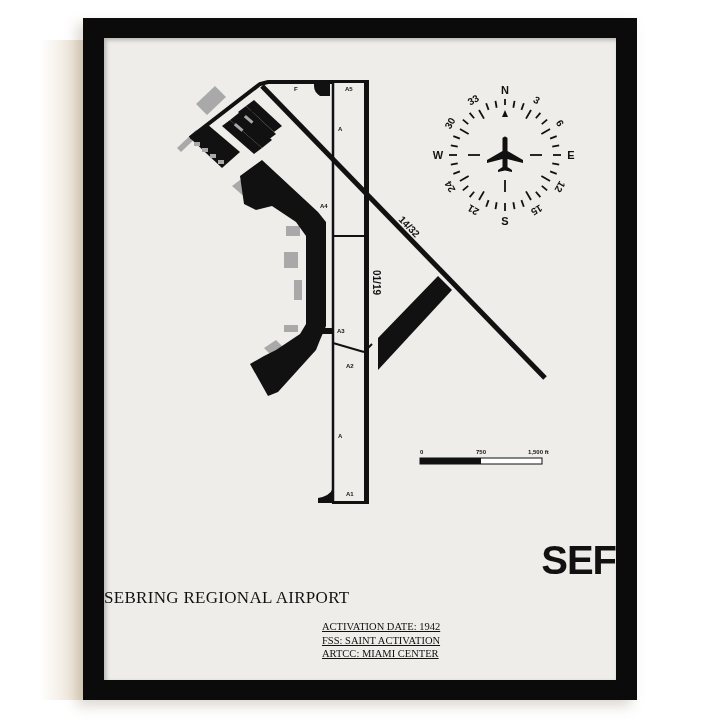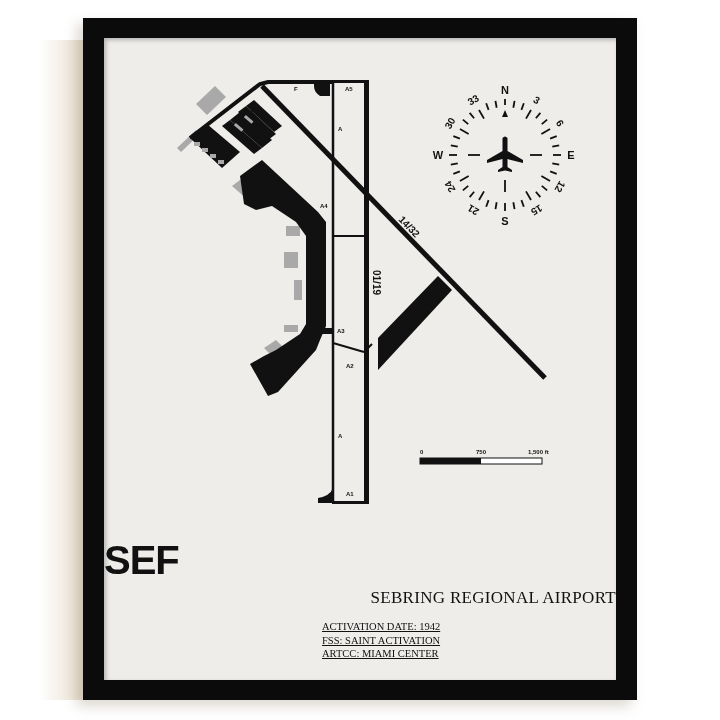--- a/index.html
+++ b/index.html
@@ -2,23 +2,23 @@
 <html><head>
 <meta charset="utf-8">
 <style>
   html, body { margin:0; padding:0; }
   body { width:720px; height:720px; background:#ffffff; position:relative; overflow:hidden; }
   .wall-shadow { position:absolute; left:40px; top:40px; width:60px; height:660px;
     background:linear-gradient(to right, rgba(255,255,255,0) 0%, rgba(214,196,168,0.55) 70%, rgba(180,160,130,0.6) 100%); }
   .frame { position:absolute; left:83px; top:18px; width:554px; height:682px; background:#0b0b0b; box-shadow: -6px 6px 12px rgba(120,100,70,0.25); }
   .paper { position:absolute; left:21px; top:20px; width:512px; height:642px; background:#efedea; box-shadow: inset 2px 2px 4px rgba(0,0,0,0.25); }
   svg.map { position:absolute; left:0; top:0; }
-  .code { position:absolute; left:0; width:512px; top:500px; text-align:left;
+  .code { position:absolute; left:0; width:512px; top:500px; text-align:right;
     font-family:"Liberation Sans", sans-serif; font-weight:bold; font-size:40px; color:#111; letter-spacing:-1px; }
-  .name { position:absolute; left:0; width:512px; top:550px; text-align:right;
+  .name { position:absolute; left:0; width:512px; top:550px; text-align:left;
     font-family:"Liberation Serif", serif; font-size:17px; color:#111; letter-spacing:0.3px; }
   .info { position:absolute; top:582px; font-family:"Liberation Serif", serif; font-size:10.5px; color:#111; line-height:13.5px; white-space:nowrap; }
   .info div { display:block; }
   .col1 { left:85px; } .col2 { left:218px;text-decoration:underline; } .col3 { left:352px; }
   .lbl { font-family:"Liberation Sans", sans-serif; font-weight:bold; fill:#111; }
 </style>
 </head>
 <body>
 
 <div class="wall-shadow"></div>

